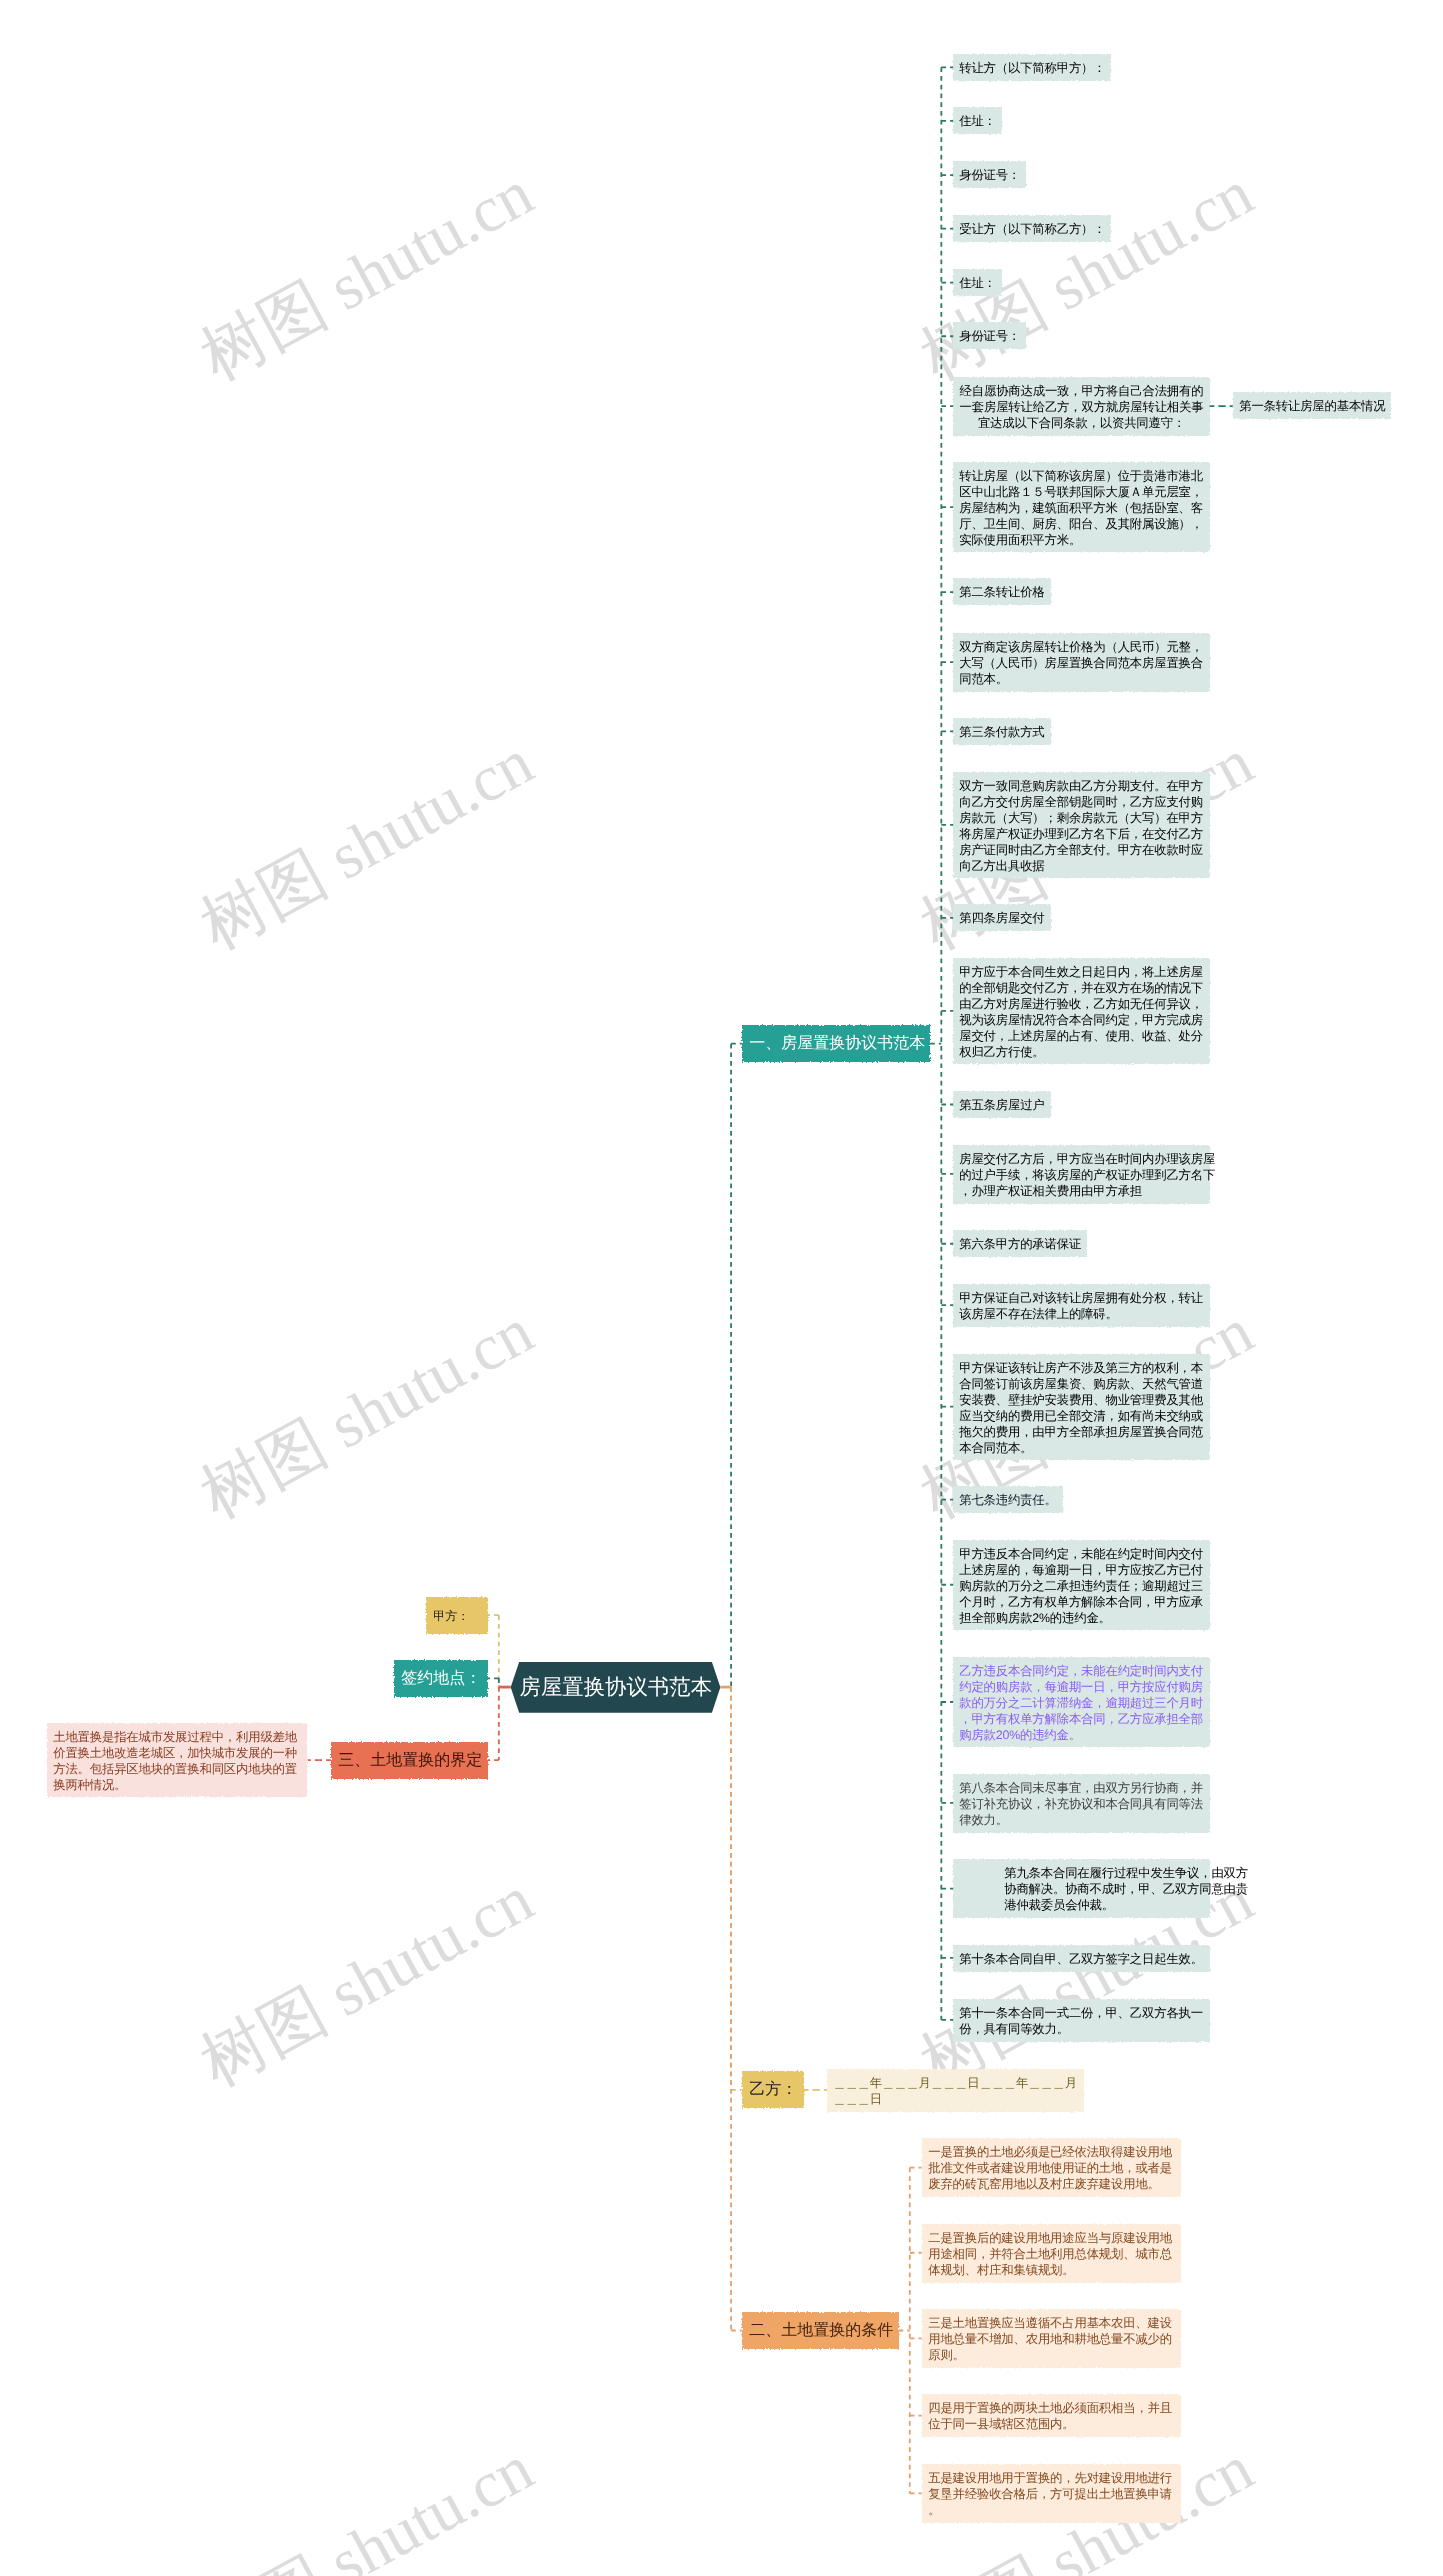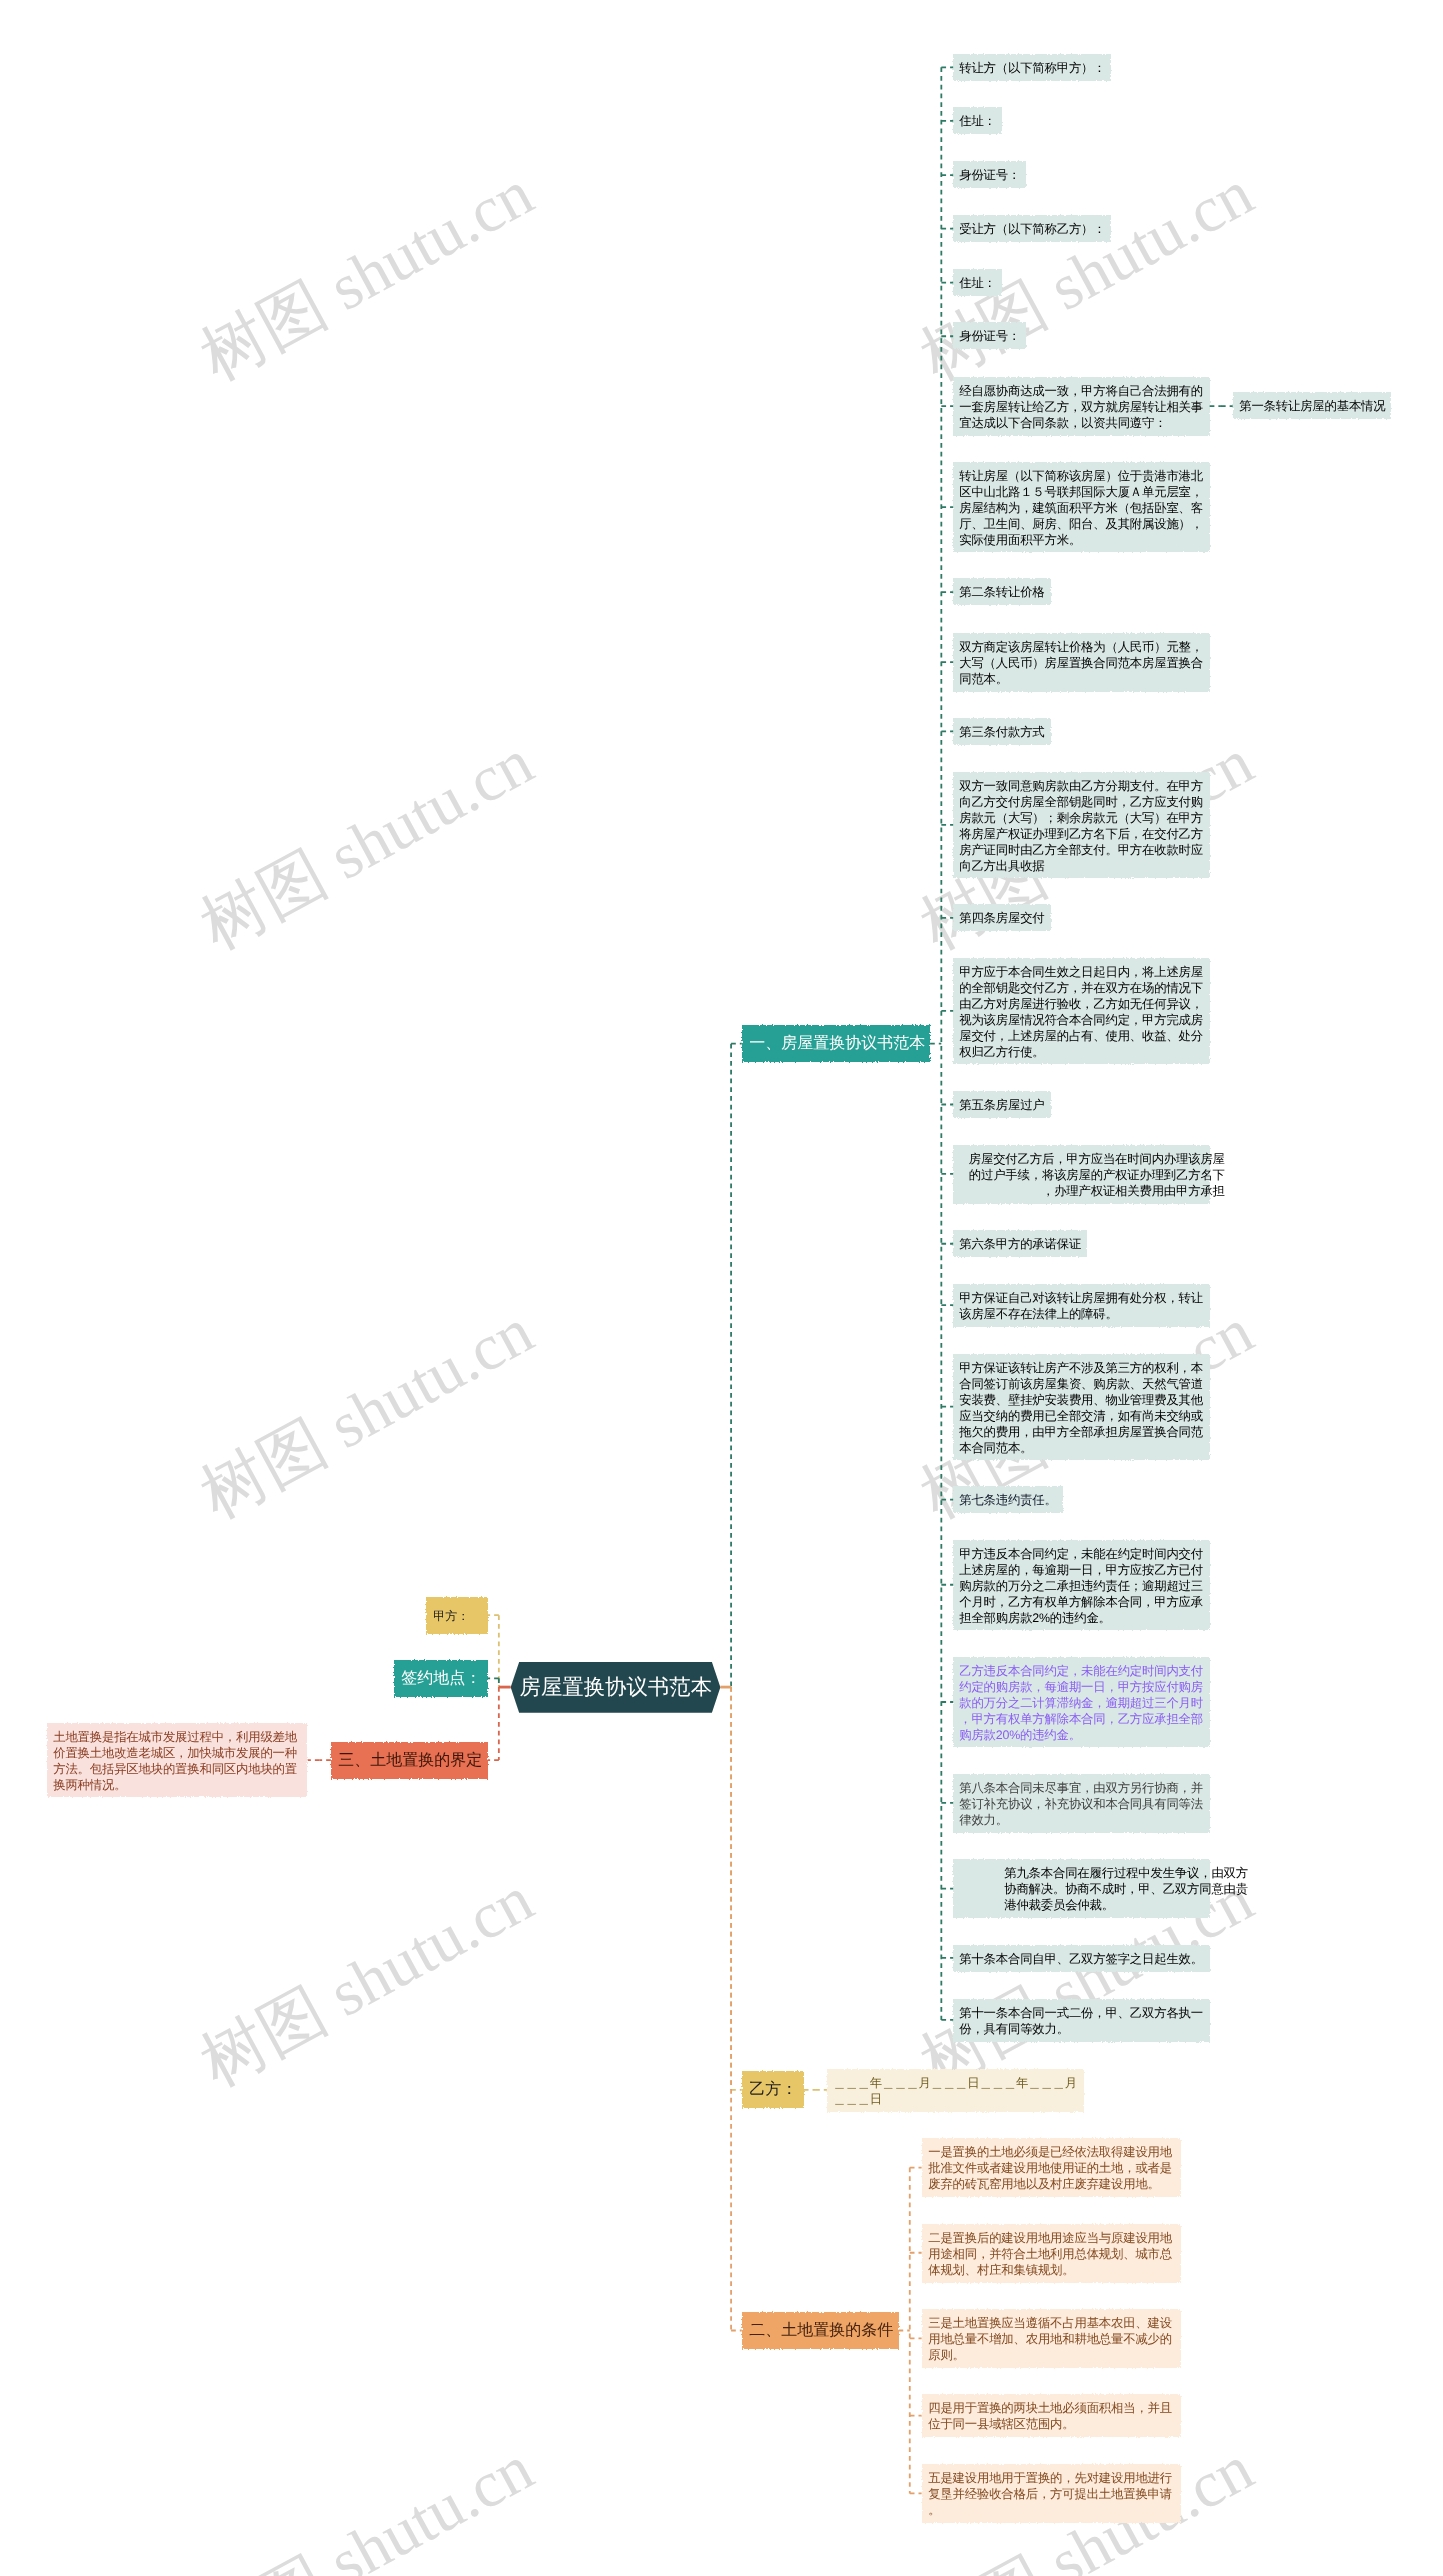--- a/index.html
+++ b/index.html
@@ -159,41 +159,41 @@
     </div>
     <div class="node" style="color: rgb(0, 0, 0); font-size: 12.4px; line-height: 16px; padding: 5.6px 6.2px; letter-spacing: -0.2px; white-space: nowrap; left: 953px; top: 215px;">
       <span>受让方（以下简称乙方）：</span>
     </div>
     <div class="node" style="color: rgb(0, 0, 0); font-size: 12.4px; line-height: 16px; padding: 5.6px 6.2px; letter-spacing: -0.2px; white-space: nowrap; left: 953px; top: 269px;">
       <span>住址：</span>
     </div>
     <div class="node" style="color: rgb(0, 0, 0); font-size: 12.4px; line-height: 16px; padding: 5.6px 6.2px; letter-spacing: -0.2px; white-space: nowrap; left: 953px; top: 322px;">
       <span>身份证号：</span>
     </div>
-    <div class="node" style="color: rgb(0, 0, 0); font-size: 12.4px; line-height: 16px; padding: 5.6px 6.2px; letter-spacing: -0.2px; width: 257px; box-sizing: border-box; left: 953px; top: 377px;"><span>经自愿协商达成一致，甲方将自己合法拥有的一套房屋转让给乙方，双方就房屋转让相关事宜达成以下合同条款，以资共同遵守：</span></div>
+    <div class="node" style="color: rgb(0, 0, 0); font-size: 12.4px; line-height: 16px; padding: 5.6px 6.2px; letter-spacing: -0.2px; width: 257px; box-sizing: border-box; left: 953px; top: 377px; text-align: center;"><span>经自愿协商达成一致，甲方将自己合法拥有的一套房屋转让给乙方，双方就房屋转让相关事宜达成以下合同条款，以资共同遵守：</span></div>
     <div class="node" style="color: rgb(0, 0, 0); font-size: 12.4px; line-height: 16px; padding: 5.6px 6.2px; letter-spacing: -0.2px; white-space: nowrap; left: 1233px; top: 392px;">
       <span>第一条转让房屋的基本情况</span>
     </div>
     <div class="node" style="color: rgb(0, 0, 0); font-size: 12.4px; line-height: 16px; padding: 5.6px 6.2px; letter-spacing: -0.2px; width: 257px; box-sizing: border-box; left: 953px; top: 462px;"><span>转让房屋（以下简称该房屋）位于贵港市港北区中山北路１５号联邦国际大厦Ａ单元层室，房屋结构为，建筑面积平方米（包括卧室、客厅、卫生间、厨房、阳台、及其附属设施），实际使用面积平方米。</span></div>
     <div class="node" style="color: rgb(0, 0, 0); font-size: 12.4px; line-height: 16px; padding: 5.6px 6.2px; letter-spacing: -0.2px; white-space: nowrap; left: 953px; top: 578px;">
       <span>第二条转让价格</span>
     </div>
     <div class="node" style="color: rgb(0, 0, 0); font-size: 12.4px; line-height: 16px; padding: 5.6px 6.2px; letter-spacing: -0.2px; width: 257px; box-sizing: border-box; left: 953px; top: 633px;"><span>双方商定该房屋转让价格为（人民币）元整，大写（人民币）房屋置换合同范本房屋置换合同范本。</span></div>
     <div class="node" style="color: rgb(0, 0, 0); font-size: 12.4px; line-height: 16px; padding: 5.6px 6.2px; letter-spacing: -0.2px; white-space: nowrap; left: 953px; top: 718px;">
       <span>第三条付款方式</span>
     </div>
     <div class="node" style="color: rgb(0, 0, 0); font-size: 12.4px; line-height: 16px; padding: 5.6px 6.2px; letter-spacing: -0.2px; width: 257px; box-sizing: border-box; left: 953px; top: 772px;"><span>双方一致同意购房款由乙方分期支付。在甲方向乙方交付房屋全部钥匙同时，乙方应支付购房款元（大写）；剩余房款元（大写）在甲方将房屋产权证办理到乙方名下后，在交付乙方房产证同时由乙方全部支付。甲方在收款时应向乙方出具收据</span></div>
     <div class="node" style="color: rgb(0, 0, 0); font-size: 12.4px; line-height: 16px; padding: 5.6px 6.2px; letter-spacing: -0.2px; white-space: nowrap; left: 953px; top: 904px;">
       <span>第四条房屋交付</span>
     </div>
     <div class="node" style="color: rgb(0, 0, 0); font-size: 12.4px; line-height: 16px; padding: 5.6px 6.2px; letter-spacing: -0.2px; width: 257px; box-sizing: border-box; left: 953px; top: 958px;"><span>甲方应于本合同生效之日起日内，将上述房屋的全部钥匙交付乙方，并在双方在场的情况下由乙方对房屋进行验收，乙方如无任何异议，视为该房屋情况符合本合同约定，甲方完成房屋交付，上述房屋的占有、使用、收益、处分权归乙方行使。</span></div>
     <div class="node" style="color: rgb(0, 0, 0); font-size: 12.4px; line-height: 16px; padding: 5.6px 6.2px; letter-spacing: -0.2px; white-space: nowrap; left: 953px; top: 1091px;">
       <span>第五条房屋过户</span>
     </div>
-    <div class="node" style="color: rgb(0, 0, 0); font-size: 12.4px; line-height: 16px; padding: 5.6px 6.2px; letter-spacing: -0.2px; width: 278px; box-sizing: border-box; left: 953px; top: 1145px; text-align: right;"><span>房屋交付乙方后，甲方应当在时间内办理该房屋的过户手续，将该房屋的产权证办理到乙方名下，办理产权证相关费用由甲方承担</span></div>
+    <div class="node" style="color: rgb(0, 0, 0); font-size: 12.4px; line-height: 16px; padding: 5.6px 6.2px; letter-spacing: -0.2px; width: 278px; box-sizing: border-box; left: 953px; top: 1145px;"><span>房屋交付乙方后，甲方应当在时间内办理该房屋的过户手续，将该房屋的产权证办理到乙方名下，办理产权证相关费用由甲方承担</span></div>
     <div class="node" style="color: rgb(0, 0, 0); font-size: 12.4px; line-height: 16px; padding: 5.6px 6.2px; letter-spacing: -0.2px; white-space: nowrap; left: 953px; top: 1230px;">
       <span>第六条甲方的承诺保证</span>
     </div>
     <div class="node" style="color: rgb(0, 0, 0); font-size: 12.4px; line-height: 16px; padding: 5.6px 6.2px; letter-spacing: -0.2px; width: 257px; box-sizing: border-box; left: 953px; top: 1284px;"><span>甲方保证自己对该转让房屋拥有处分权，转让该房屋不存在法律上的障碍。</span></div>
     <div class="node" style="color: rgb(0, 0, 0); font-size: 12.4px; line-height: 16px; padding: 5.6px 6.2px; letter-spacing: -0.2px; width: 257px; box-sizing: border-box; left: 953px; top: 1354px;"><span>甲方保证该转让房产不涉及第三方的权利，本合同签订前该房屋集资、购房款、天然气管道安装费、壁挂炉安装费用、物业管理费及其他应当交纳的费用已全部交清，如有尚未交纳或拖欠的费用，由甲方全部承担房屋置换合同范本合同范本。</span></div>
     <div class="node" style="color: #0f172a; font-size: 12.4px; line-height: 16px; padding: 5.6px 6.2px; letter-spacing: -0.2px; white-space: nowrap; left: 953px; top: 1486px;">
       <span>第七条违约责任。</span>
     </div>
     <div class="node" style="color: rgb(0, 0, 0); font-size: 12.4px; line-height: 16px; padding: 5.6px 6.2px; letter-spacing: -0.2px; width: 257px; box-sizing: border-box; left: 953px; top: 1540px;"><span>甲方违反本合同约定，未能在约定时间内交付上述房屋的，每逾期一日，甲方应按乙方已付购房款的万分之二承担违约责任；逾期超过三个月时，乙方有权单方解除本合同，甲方应承担全部购房款2%的违约金。</span></div>
     <div class="node" style="color: #8b5cf6; font-size: 12.4px; line-height: 16px; padding: 5.6px 6.2px; letter-spacing: -0.2px; width: 257px; box-sizing: border-box; left: 953px; top: 1657px;"><span>乙方违反本合同约定，未能在约定时间内支付约定的购房款，每逾期一日，甲方按应付购房款的万分之二计算滞纳金，逾期超过三个月时，甲方有权单方解除本合同，乙方应承担全部购房款20%的违约金。</span></div>

